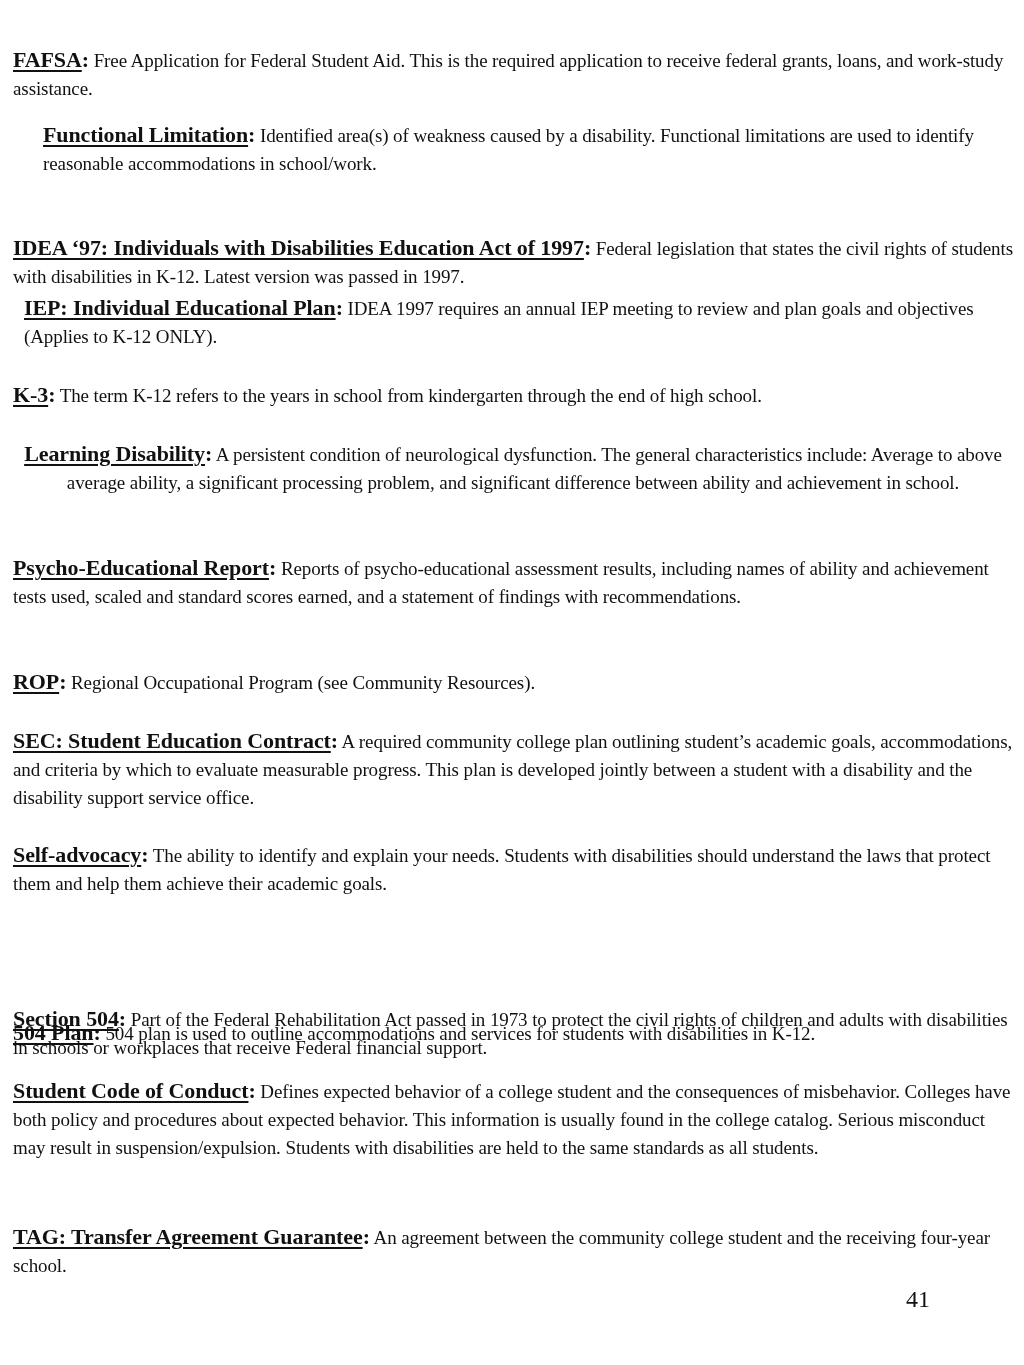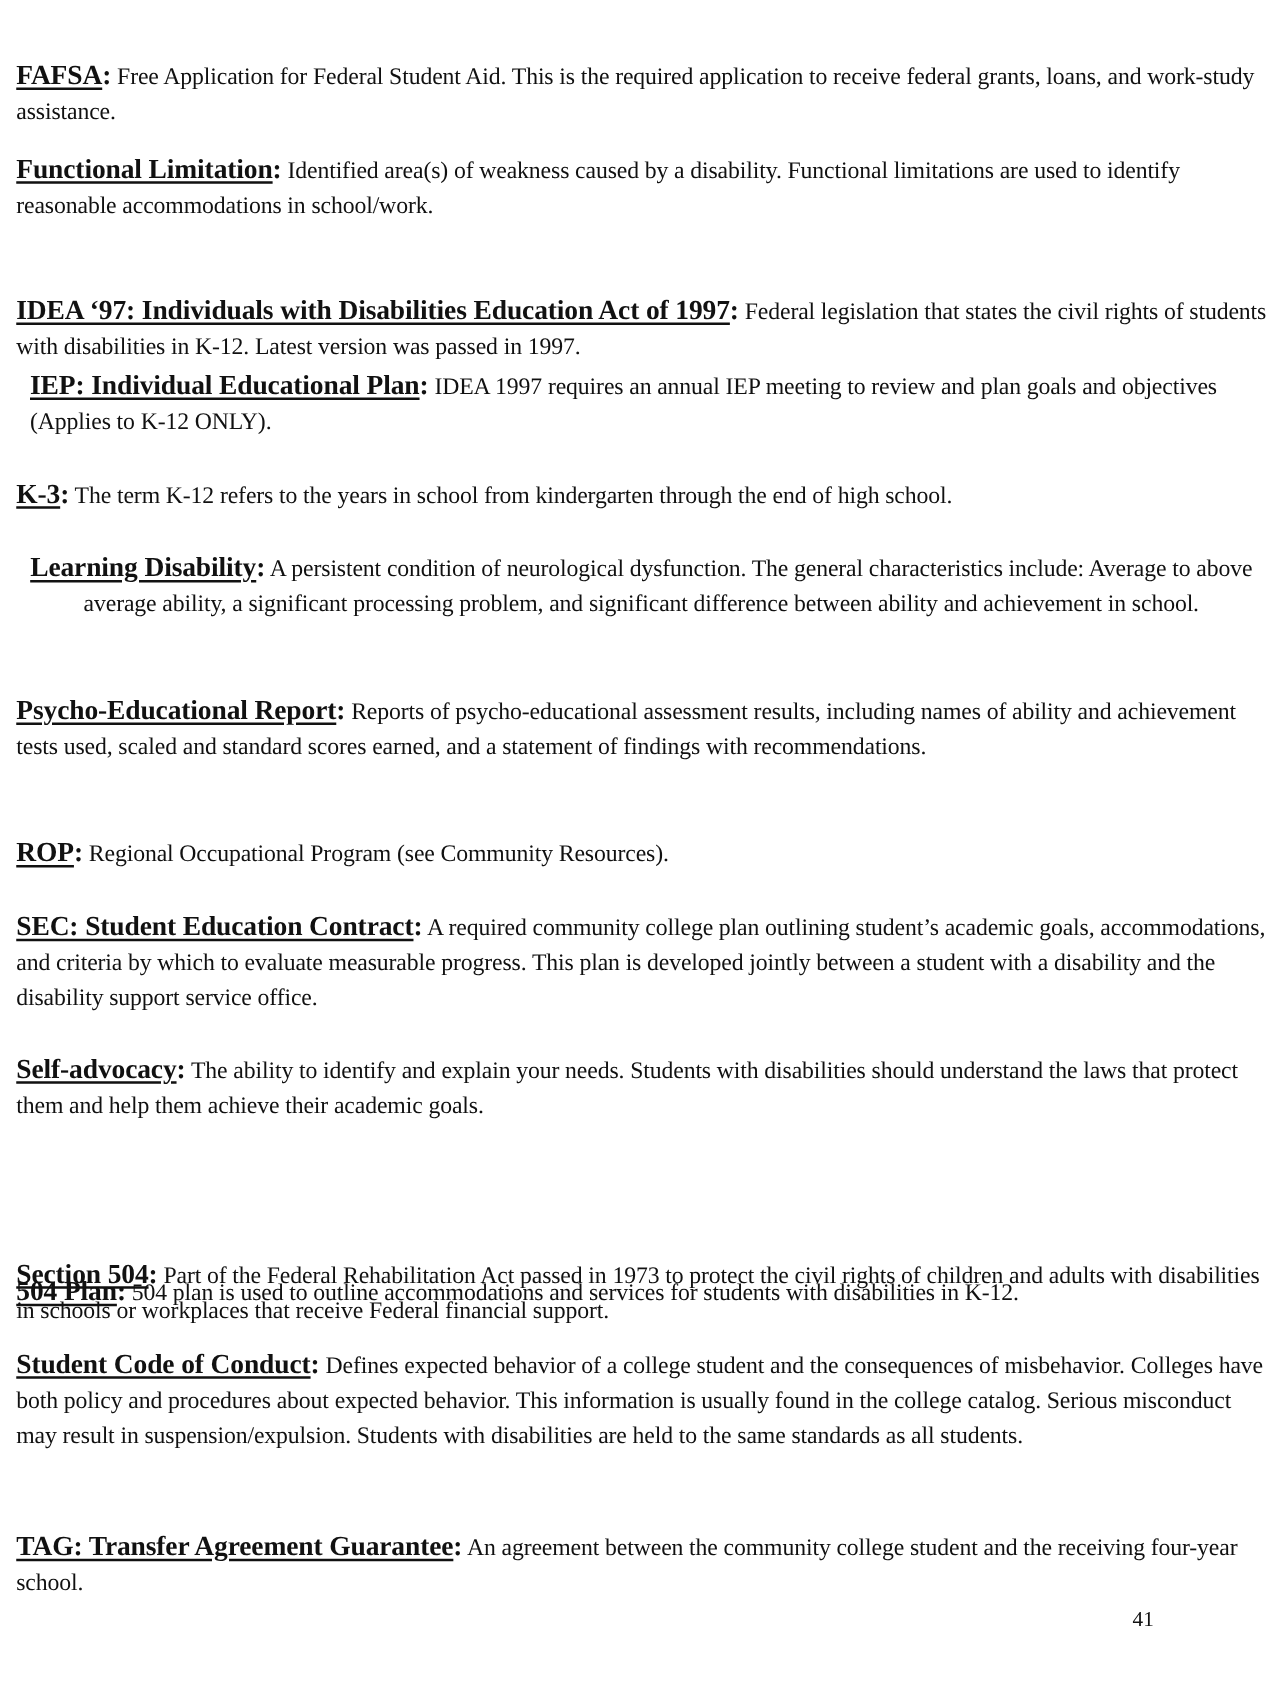--- a/index.html
+++ b/index.html
@@ -12,36 +12,36 @@
   .entry {
     font-size: 19px; line-height: 28px; margin: 0;
     letter-spacing: -0.1px;
   }
   .term {
     font-weight: bold; font-size: 22px; text-decoration: underline;
     text-decoration-thickness: 2px; text-underline-offset: 3px;
   }
   .colon { font-weight: bold; font-size: 22px; }
   .e-fafsa { position: absolute; top: 12px; }
-  .e-func { position: absolute; top: 87px; }
+  .e-func { position: absolute; top: 87px; margin-left: 30px; }
   .e-idea { position: absolute; top: 157px; margin-top: 43px; }
   .e-iep { position: absolute; top: 260px; margin-left: 11px; }
   .e-k12 { position: absolute; top: 347px; }
   .e-ld { position: absolute; top: 406px; text-align: center; }
   .e-psy { position: absolute; top: 520px; font-family: Liberation Serif, serif; }
   .e-rop { position: absolute; top: 634px; }
   .e-sec { position: absolute; top: 693px; }
   .e-self { position: absolute; top: 807px; }
   .e-504s { position: absolute; top: 940px; margin-top: 31px; }
   .e-504p { position: absolute; top: 985px; }
   .e-scc { position: absolute; top: 1043px; }
   .e-tag { position: absolute; top: 1189px; }
   .page-number {
     position: absolute; left: 906px; top: 1286px;
-    font-size: 17px; color: #111111;
+    font-size: 24px; color: #111111;
   }
 </style>
 </head>
 <body>
 
 <div class="page">
   <p class="entry e-fafsa"><span class="term">FAFSA</span><span class="colon">:</span><span>  Free Application for Federal Student Aid.  This is the required application to receive federal grants, loans, and work-study assistance.</span></p>
 
   <p class="entry e-func"><span class="term">Functional Limitation</span><span class="colon">:</span><span> Identified area(s) of weakness caused by a disability.  Functional limitations are used to identify reasonable accommodations in school/work.</span></p>
 

